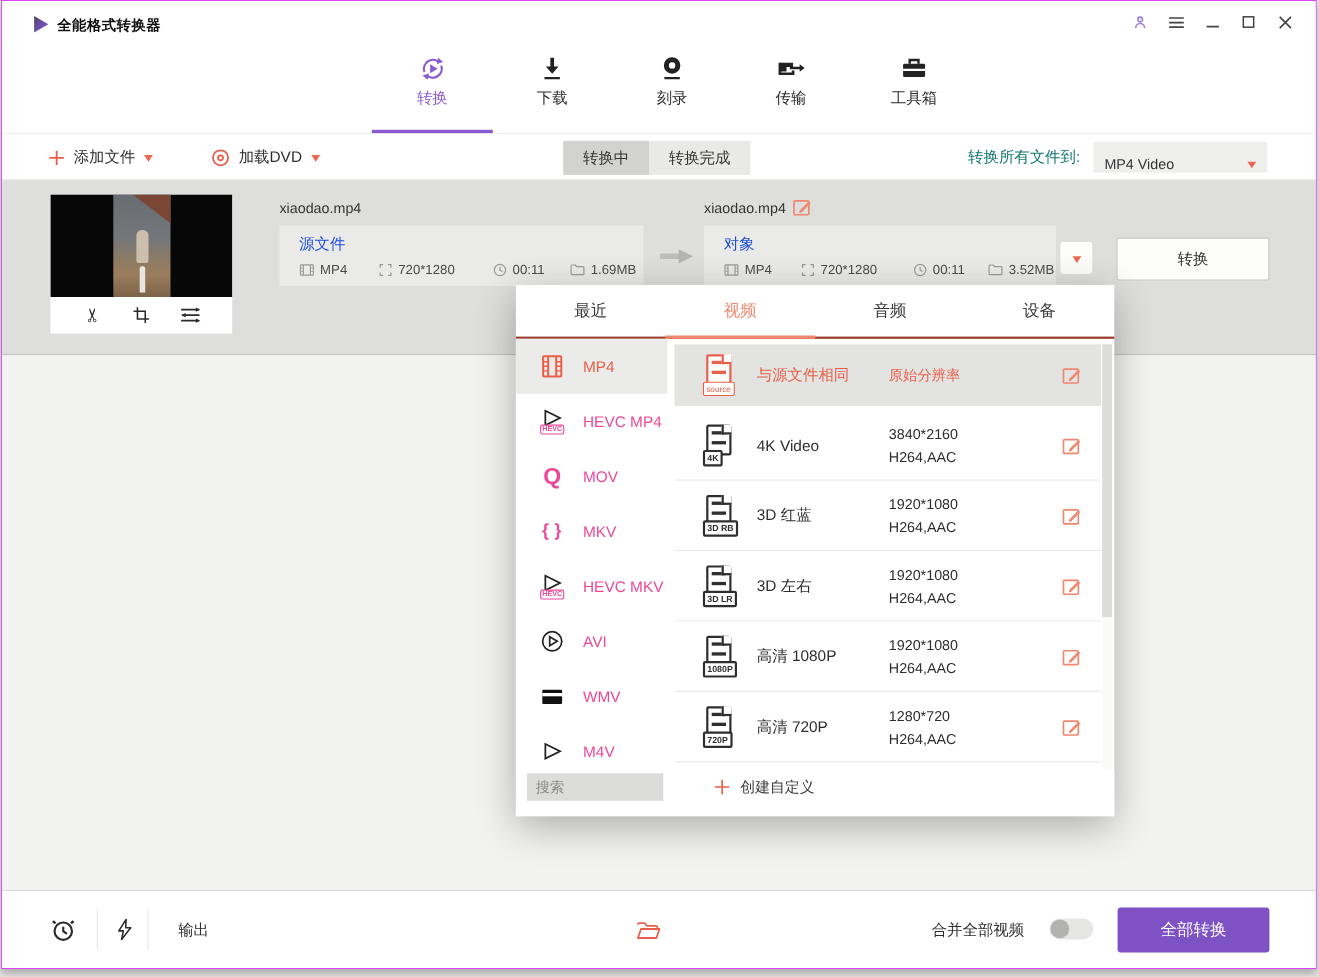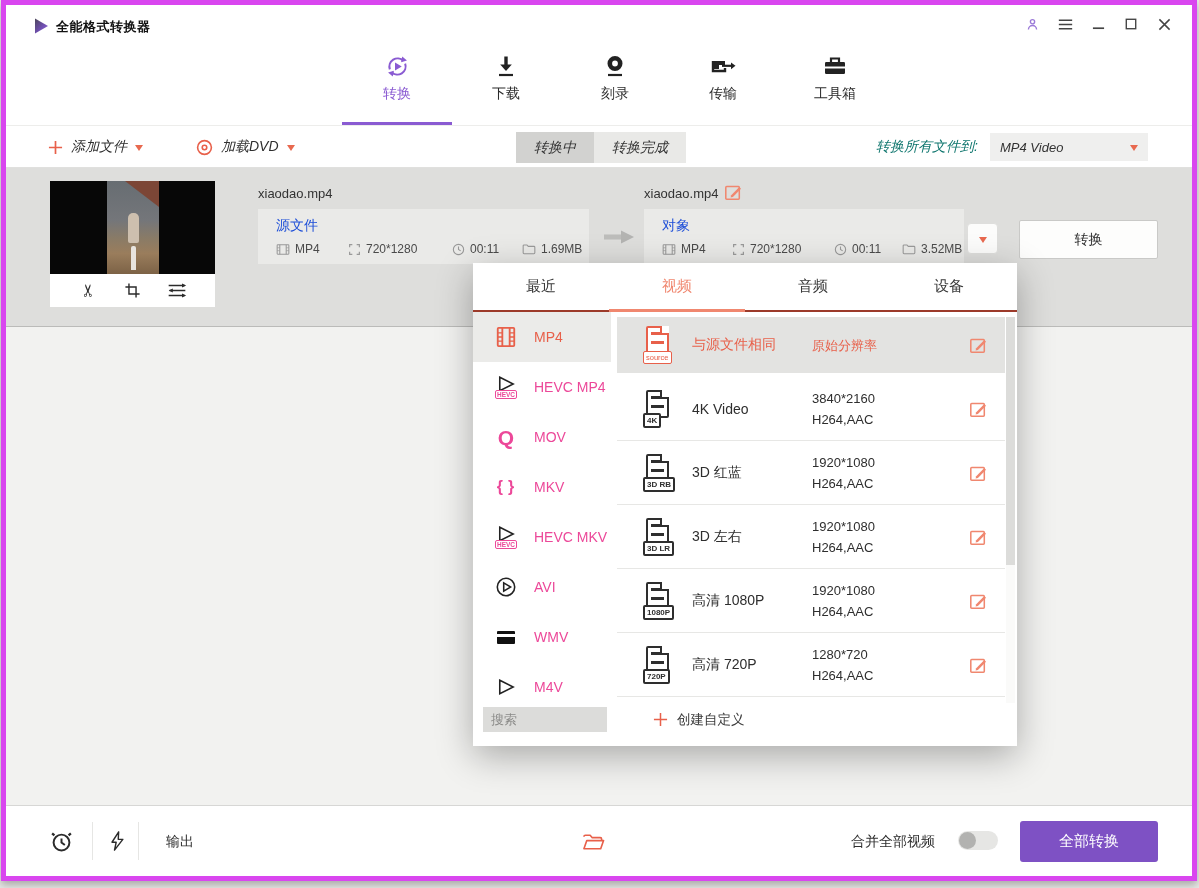--- a/index.html
+++ b/index.html
@@ -1,45 +1,45 @@
 <!DOCTYPE html>
 <html><head>
 <meta charset="utf-8">
 <style>
   * { box-sizing: border-box; }
   body { margin:0; background:#d9d9d7; font-family:"Liberation Sans","DejaVu Sans",sans-serif; -webkit-font-smoothing:antialiased; }
   .screen { position:relative; width:1199px; height:888px; background:#e9e9e7; overflow:hidden; }
-  .window { position:absolute; left:1px; top:0; width:1196px; height:881px; background:#fff; border:5px solid #d946ef; box-shadow:0 4px 8px rgba(0,0,0,.28); }
+  .window { position:absolute; left:1px; top:0; width:1196px; height:881px; background:#fff; border:1px solid #d946ef; box-shadow:0 4px 8px rgba(0,0,0,.28); }
 
   
   .titlebar { position:absolute; left:0; top:0; right:0; height:40px; background:#fff; }
   .logo { position:absolute; left:26px; top:12px; width:18px; height:18px; }
   .apptitle { position:absolute; left:50px; top:13px; font-size:13px; font-weight:bold; color:#111; letter-spacing:.5px; }
   .winctrls { position:absolute; right:20px; top:11px; display:flex; gap:17px; align-items:center; }
   .winctrls .wc { width:16px; height:16px; display:flex; align-items:center; justify-content:center; cursor:default; }
 
   
   .nav { position:absolute; top:40px; left:0; right:0; height:81px; background:#fff; border-bottom:1px solid #ededeb; }
   .nav-tab { position:absolute; top:6px; width:110px; text-align:center; color:#2b2b2b; }
   .nav-tab .ic { height:30px; display:flex; align-items:center; justify-content:center; }
   .nav-tab .lb { font-size:14px; margin-top:4px; color:#2b2b2b; }
   .nav-tab.active .lb { color:#8a5bd2; }
   .nav-underline { position:absolute; top:77px; left:336px; width:110px; height:3px; background:#8a5bd2; }
 
   
-  .toolbar { position:absolute; top:121px; left:0; right:0; height:42px; background:#fff; border-bottom:1px solid #e0e0de;font-style:italic; }
+  .toolbar { position:absolute; top:121px; left:0; right:0; height:42px; background:#fff; border-bottom:1px solid #e0e0de; }
   .tb-group { position:absolute; top:0; height:42px; display:flex; align-items:center; gap:8px; font-size:14px; color:#2e2e2e; cursor:default; }
   .caret { width:0; height:0; border:4px solid transparent; border-top:6px solid #e8694f; margin-top:5px; }
   .seg { position:absolute; top:6px; left:510px; display:flex; }
   .seg .seg-btn { height:31px; padding:0 18px; display:flex; align-items:center; font-size:14px; color:#333; }
   .seg .on  { background:#d2d2d0; }
   .seg .off { background:#e9e9e7; }
   .convert-to { position:absolute; right:44px; top:7px; display:flex; align-items:center; gap:12px; }
   .convert-to .lbl { font-size:14px; color:#0f766e; }
-  .fmt-select { width:158px; height:28px; background:#efefee; display:flex; align-items:center; padding:0 10px; font-size:13px; color:#333; }
+  .fmt-select { width:158px; height:28px; background:#efefee; display:flex; align-items:flex-end; padding:0 10px; font-size:13px; color:#333; }
   .fmt-select .caret { margin-left:auto; }
 
   
   .filerow { position:absolute; top:163px; left:0; right:0; height:159px; background:#dededc; border-bottom:1px solid #bbbbb9; }
   .thumb { position:absolute; left:44px; top:13px; width:165px; height:126px; background:#fff; }
   .thumb-video { position:relative; height:93px; background:#070707; overflow:hidden; }
   .thumb-img { position:absolute; left:57px; top:0; width:52px; height:93px;
       background:linear-gradient(180deg,#676d72 0%,#74767a 42%,#8a7b66 62%,#9a7d5c 78%,#7c6246 100%); }
   .thumb-img::before { content:""; position:absolute; right:0; top:0; width:0; height:0;
       border-left:34px solid transparent; border-top:26px solid #7c4636; }

